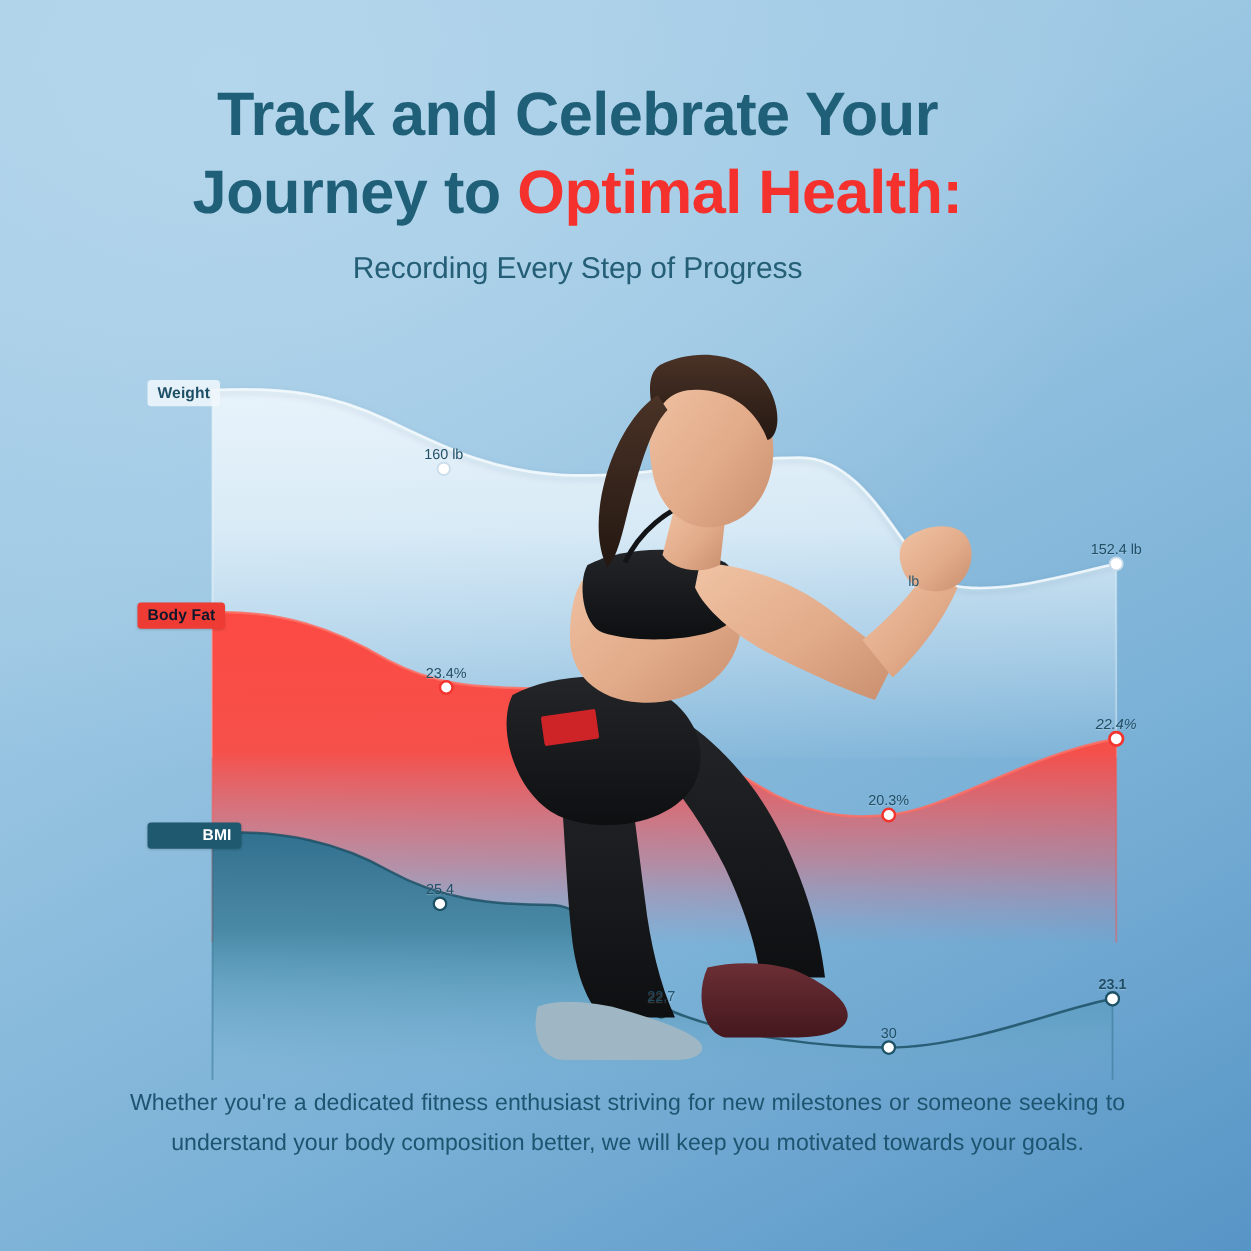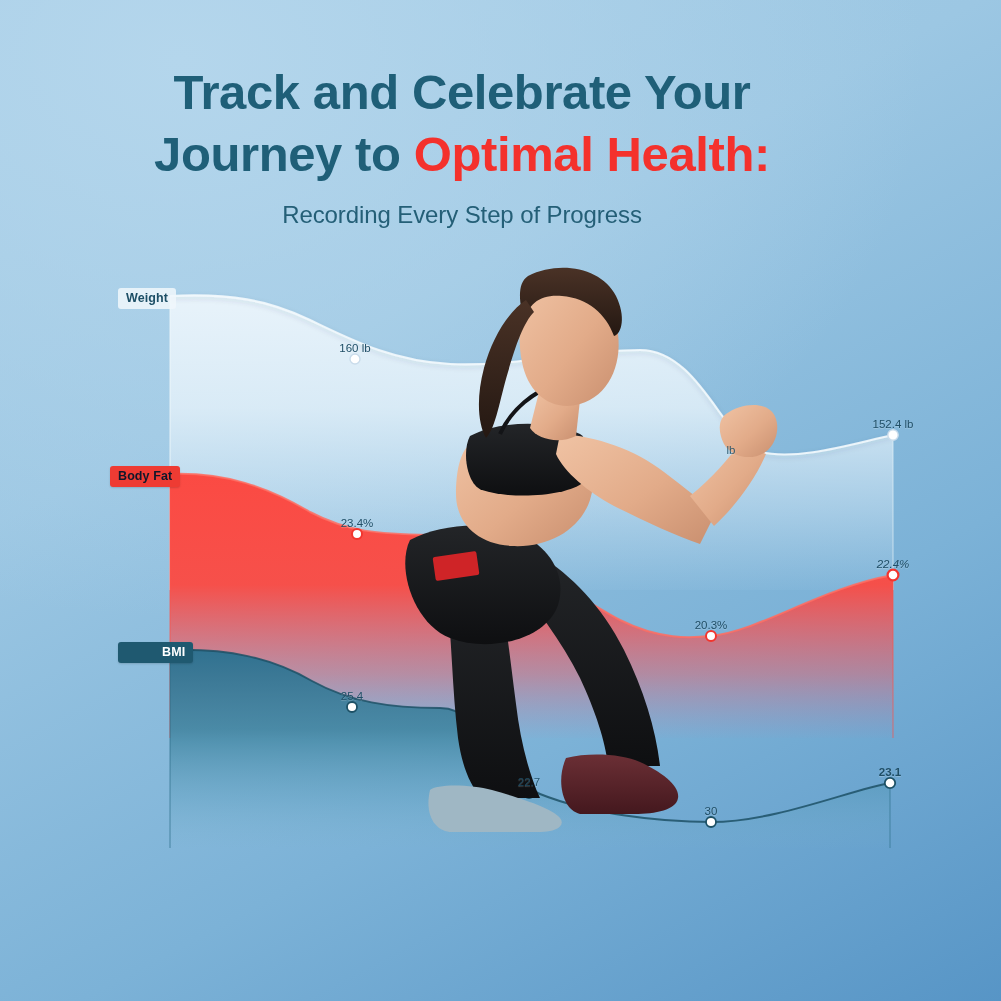--- a/index.html
+++ b/index.html
@@ -50,21 +50,21 @@
     font-size: 24px;
     font-weight: normal;
     color: #245f77;
     letter-spacing: -0.1px;
   }
 
   
   #chart-area {
     position: absolute;
     left: 0;
-    top: 238px;
+    top: 254px;
     width: 857px;
     height: 610px;
     z-index: 10;
   }
   #chart-svg {
     position: absolute;
     left: 0;
     top: 0;
     width: 1001px;
     height: 610px;
@@ -349,14 +349,15 @@
     <div class="pt-label" style="left:357px; top:279px;">23.4%</div>
     <div class="pt-label" style="left:711px; top:381px;">20.3%</div>
     <div class="pt-label" style="left:893px; top:320px;font-style:italic;">22.4%</div>
 
     <div class="pt-label" style="left:352px; top:452px;">25.4</div>
     <div class="pt-label dim" style="left:529px; top:538px;">22.7</div>
     <div class="pt-label" style="left:711px; top:567px;">30</div>
     <div class="pt-label" style="left:890px; top:528px;font-weight:bold;">23.1</div>
   </div>
 
+  <div id="footer-text">Whether you're a dedicated fitness enthusiast striving for new milestones or someone seeking to understand your body composition better, we will keep you motivated towards your goals.</div>
 
 </div>
 
 </body></html>

